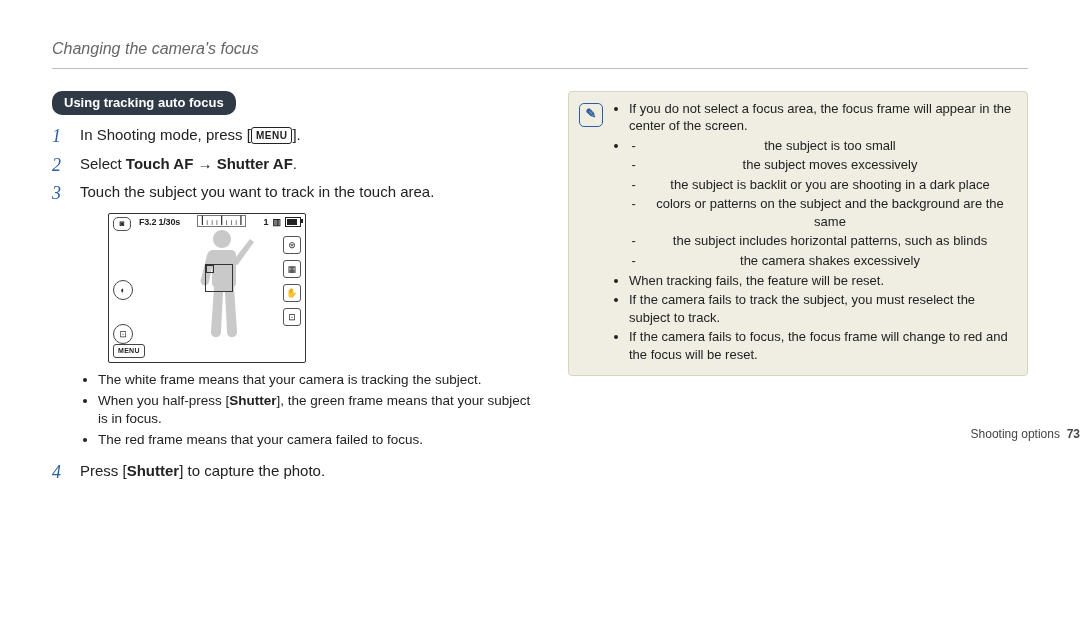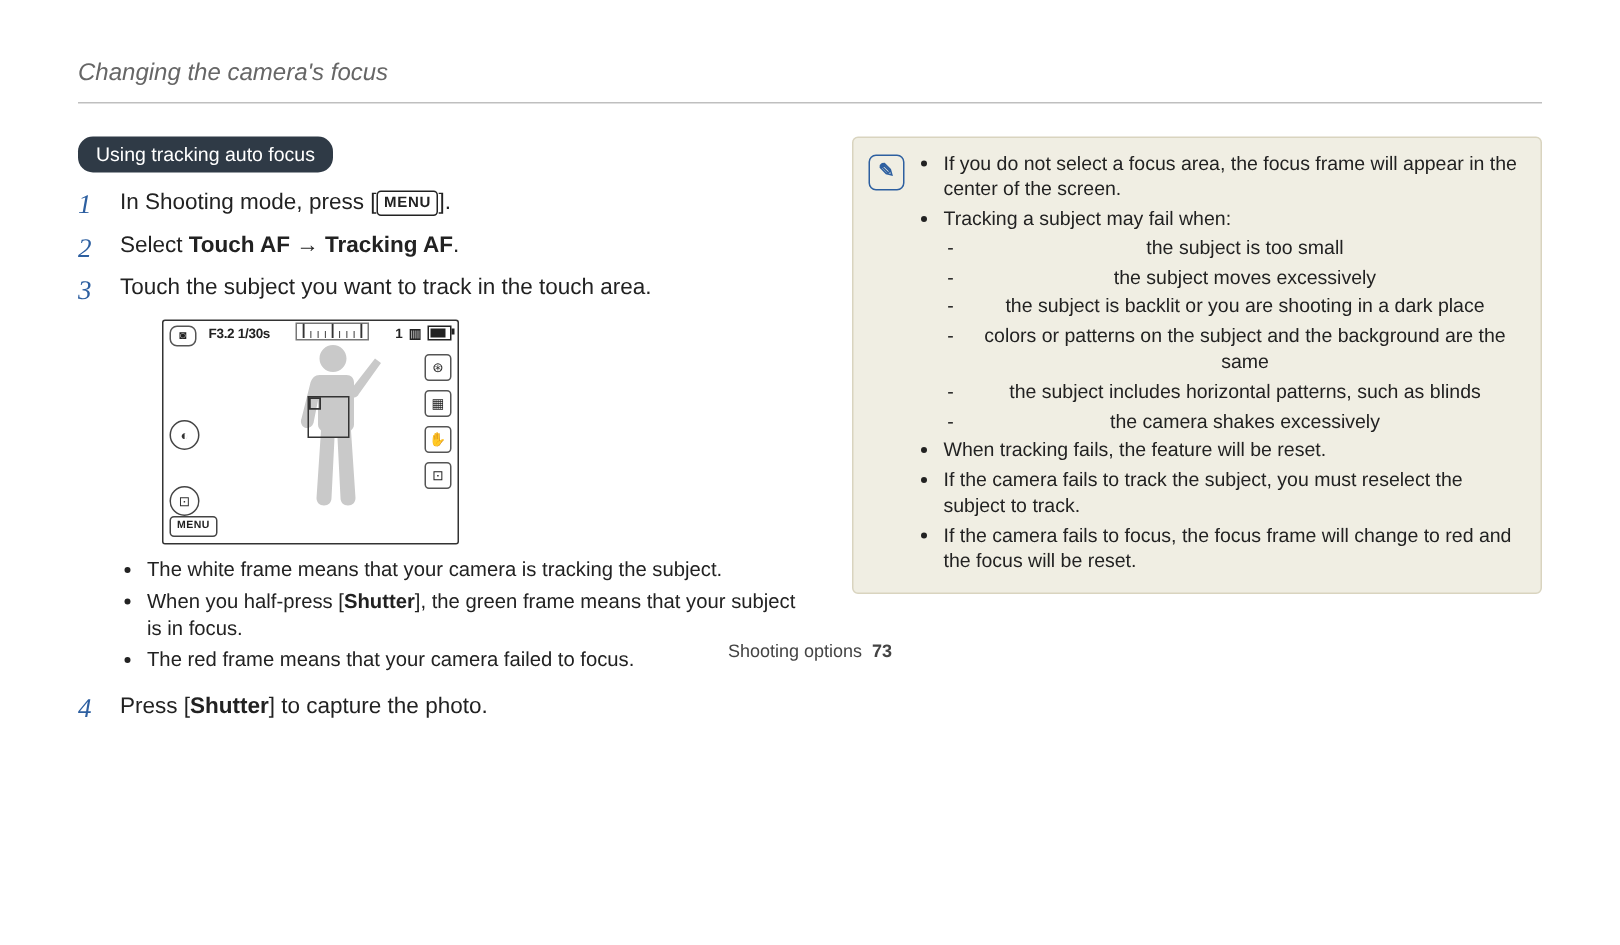--- a/index.html
+++ b/index.html
@@ -43,21 +43,21 @@
   .col-right {
     flex: 1 1 auto;
   }
   .tag {
     display: inline-block;
     background: #2f3a46;
     color: #fff;
     border-radius: 10px;
     padding: 3px 12px 4px 12px;
     font-size: 13px;
-    font-weight: 400;
+    font-weight: 700;
     margin-bottom: 6px;
   }
   .lead {
     margin: 4px 0 10px 0;
   }
   ol.steps {
     list-style: none;
     padding: 0;
     margin: 4px 0 0 0;
   }
@@ -264,21 +264,21 @@
   .notebox ul ul {
     list-style: "-  ";
     padding-left: 14px;
     margin: 2px 0;
     text-align: center;
   }
   .footer {
     position: absolute;
     bottom: 14px;
     left: 0; right: 0;
-    text-align: center;
+    text-align: right;
     font-size: 12px;
     color: #444;
   }
   .footer b { font-weight: 700; }
 </style>
 </head>
 <body>
 
 <div class="page">
 
@@ -296,21 +296,21 @@
         <li>
           <span class="step-num">1</span>
           <span class="step-body">
             <span>In Shooting mode, press [</span><span class="menu-tag">MENU</span><span>].</span>
           </span>
         </li>
 
         <li>
           <span class="step-num">2</span>
           <span class="step-body">
-            <span>Select </span><b>Touch AF</b><span> → </span><b>Tracking AF</b><span>.</span>
+            <span>Select </span><b>Touch AF</b><span> → </span><b>Shutter AF</b><span>.</span>
           </span>
         </li>
 
         <li>
           <span class="step-num">3</span>
           <div class="step-body">
             <span>Touch the subject you want to track in the touch area.</span>
 
             
             <div class="screen">
@@ -358,21 +358,20 @@
 
       </ol>
     </div>
 
     <div class="col-right">
       <div class="notebox">
         <div class="note-icon">✎</div>
         <ul>
           <li>If you do not select a focus area, the focus frame will appear in the center of the screen.</li>
           <li>
-            <span>Tracking a subject may fail when:</span>
             <ul>
               <li>the subject is too small</li>
               <li>the subject moves excessively</li>
               <li>the subject is backlit or you are shooting in a dark place</li>
               <li>colors or patterns on the subject and the background are the same</li>
               <li>the subject includes horizontal patterns, such as blinds</li>
               <li>the camera shakes excessively</li>
             </ul>
           </li>
           <li>When tracking fails, the feature will be reset.</li>

